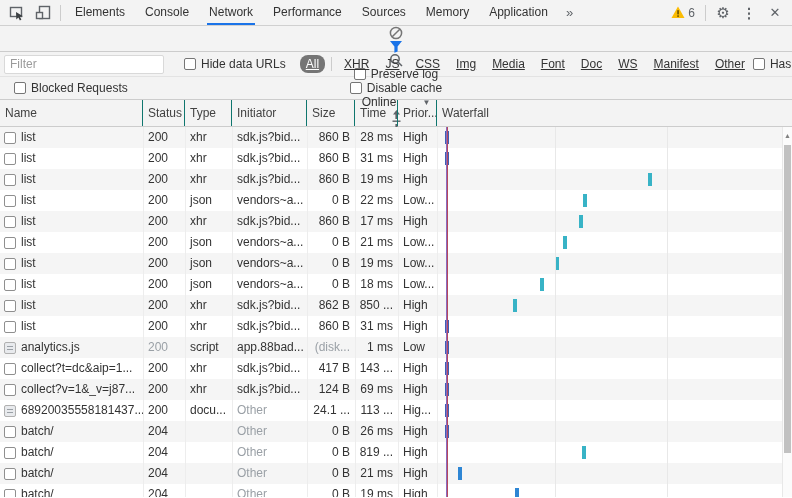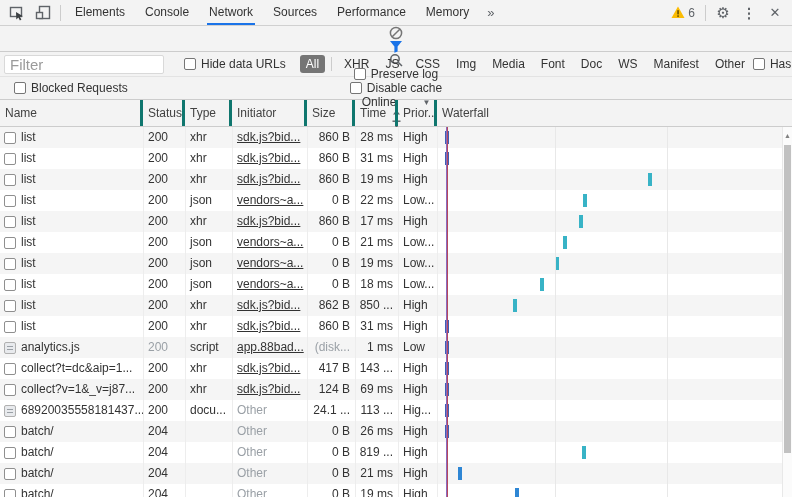--- a/index.html
+++ b/index.html
@@ -26,42 +26,42 @@
   .net-toolbar{height:26px;background:#f3f3f3;border-bottom:1px solid #ccc;display:flex;align-items:center;padding:0 6px;flex-direction:column;}
   .rec-dot{width:11px;height:11px;border-radius:50%;background:#d60000;margin:0 8px;cursor:pointer;}
   .chk{display:inline-flex;align-items:center;gap:5px;margin:0 8px;cursor:pointer;white-space:nowrap;}
   .box{width:12px;height:12px;border:1px solid #767676;border-radius:2px;background:#fff;flex:0 0 auto;}
   .throttle{display:flex;align-items:center;gap:26px;margin:0 21px;cursor:pointer;}
   .dd-arrow{font-size:8px;color:#5f6368;}
   .toolbar-gear{margin-left:auto;}
   
   .filter-row{height:25px;background:#f3f3f3;border-bottom:1px solid #e3e3e3;display:flex;align-items:center;padding:0 4px;}
   .filter-input{width:160px;height:19px;border:1px solid #d9d9d9;background:#fff;border-radius:2px;
-    font-family:"Liberation Sans",sans-serif;font-size:15px;padding:0 5px;color:#333;margin-right:12px;}
+    font-family:"Liberation Sans",sans-serif;font-size:12px;padding:0 5px;color:#333;margin-right:12px;}
   .filter-input::placeholder{color:#9a9a9a;}
   .pills{display:flex;align-items:center;margin-left:4px;}
-  .pill{padding:2px 6px;margin:0 2px;border-radius:3px;color:#333;cursor:pointer;white-space:nowrap;}
+  .pill{padding:2px 6px;margin:0 2px;border-radius:8px;color:#333;cursor:pointer;white-space:nowrap;text-decoration:underline;}
   .pill.active{background:#757575;color:#fff;}
   .pill-sep{width:1px;height:14px;background:#ccc;margin:0 4px;}
   .filter-row .right-chk{margin-left:auto;margin-right:4px;}
   
   .blocked-row{height:23px;background:#f3f3f3;border-bottom:1px solid #ccc;display:flex;align-items:center;padding:0 6px;}
   
   .grid-cols{display:grid;grid-template-columns:143px 42px 47px 75px 48px 43px 39px 1fr;}
   .grid-header{height:27px;line-height:26px;background:#f3f3f3;border-bottom:1px solid #ccc;color:#424242;}
-  .grid-header .hcell{border-right:3px solid #0f766e;padding-left:5px;overflow:hidden;white-space:nowrap;cursor:pointer;}
+  .grid-header .hcell{border-right:1px solid #0f766e;padding-left:5px;overflow:hidden;white-space:nowrap;cursor:pointer;}
   .grid-header .hcell:last-child{border-right:none;}
   .grid-body{position:relative;height:370px;overflow:hidden;background:#fff;}
   .row{height:21px;line-height:21px;cursor:pointer;}
   .row.odd{background:#f5f5f5;}
   .cell{padding-left:5px;overflow:hidden;white-space:nowrap;}
   .cell.num{text-align:right;padding-right:5px;padding-left:0;}
   .cell.name{display:flex;align-items:center;gap:5px;padding-left:4px;}
   .muted{color:#9aa0a6;}
-  .ilink{text-decoration:underline;}
+  .ilink{}
   .ficon{width:12px;height:12px;flex:0 0 auto;border:1px solid #8f8f8f;border-radius:2px;background:#fff;}
   .ficon-doc{background:#e8eaed;border-color:#b0b0b0;position:relative;}
   .ficon-doc::before{content:'';position:absolute;left:2px;right:2px;top:3px;height:1px;background:#9aa0a6;box-shadow:0 3px 0 #9aa0a6;}
   .wfcell{position:relative;}
   .wfbar{position:absolute;top:4px;width:4px;height:13px;}
   .wf-navy{background:#3f5fb5;}
   .wf-cyan{background:#38b3c6;}
   .wf-blue{background:#2e86d4;}
   .overline{position:absolute;top:0;bottom:0;width:1px;z-index:1;}
   .col-line{background:#ededed;}
@@ -92,23 +92,24 @@
       <svg width="16" height="16" viewBox="0 0 16 16">
           <rect x="4.5" y="1.5" width="10" height="12" fill="none" stroke="#5f6368" stroke-width="1.4"></rect>
           <rect x="1.5" y="7.5" width="6" height="6" fill="#f3f3f3" stroke="#5f6368" stroke-width="1.4"></rect>
         </svg>
     </span>
     <span class="vsep"></span>
     <div class="tabs">
         <span class="tab">Elements</span>
         <span class="tab">Console</span>
         <span class="tab active">Network</span>
+        <span class="tab">Performance</span>
         <span class="tab">Sources</span>
-        <span class="tab">Performance</span>
         <span class="tab">Memory</span>
+        <span class="tab">Application</span>
       </div>
     <span class="more-tabs">»</span>
     <div class="tabbar-right">
       <span class="warn-badge">
         <svg width="14" height="13" viewBox="0 0 14 13">
             <polygon points="7,0.5 13.5,12 0.5,12" fill="#fbbc04"></polygon>
             <rect x="6.3" y="4.2" width="1.5" height="4.2" fill="#5f4b00"></rect>
             <rect x="6.3" y="9.3" width="1.5" height="1.6" fill="#5f4b00"></rect>
           </svg>
         <span class="warn-count">6</span>

